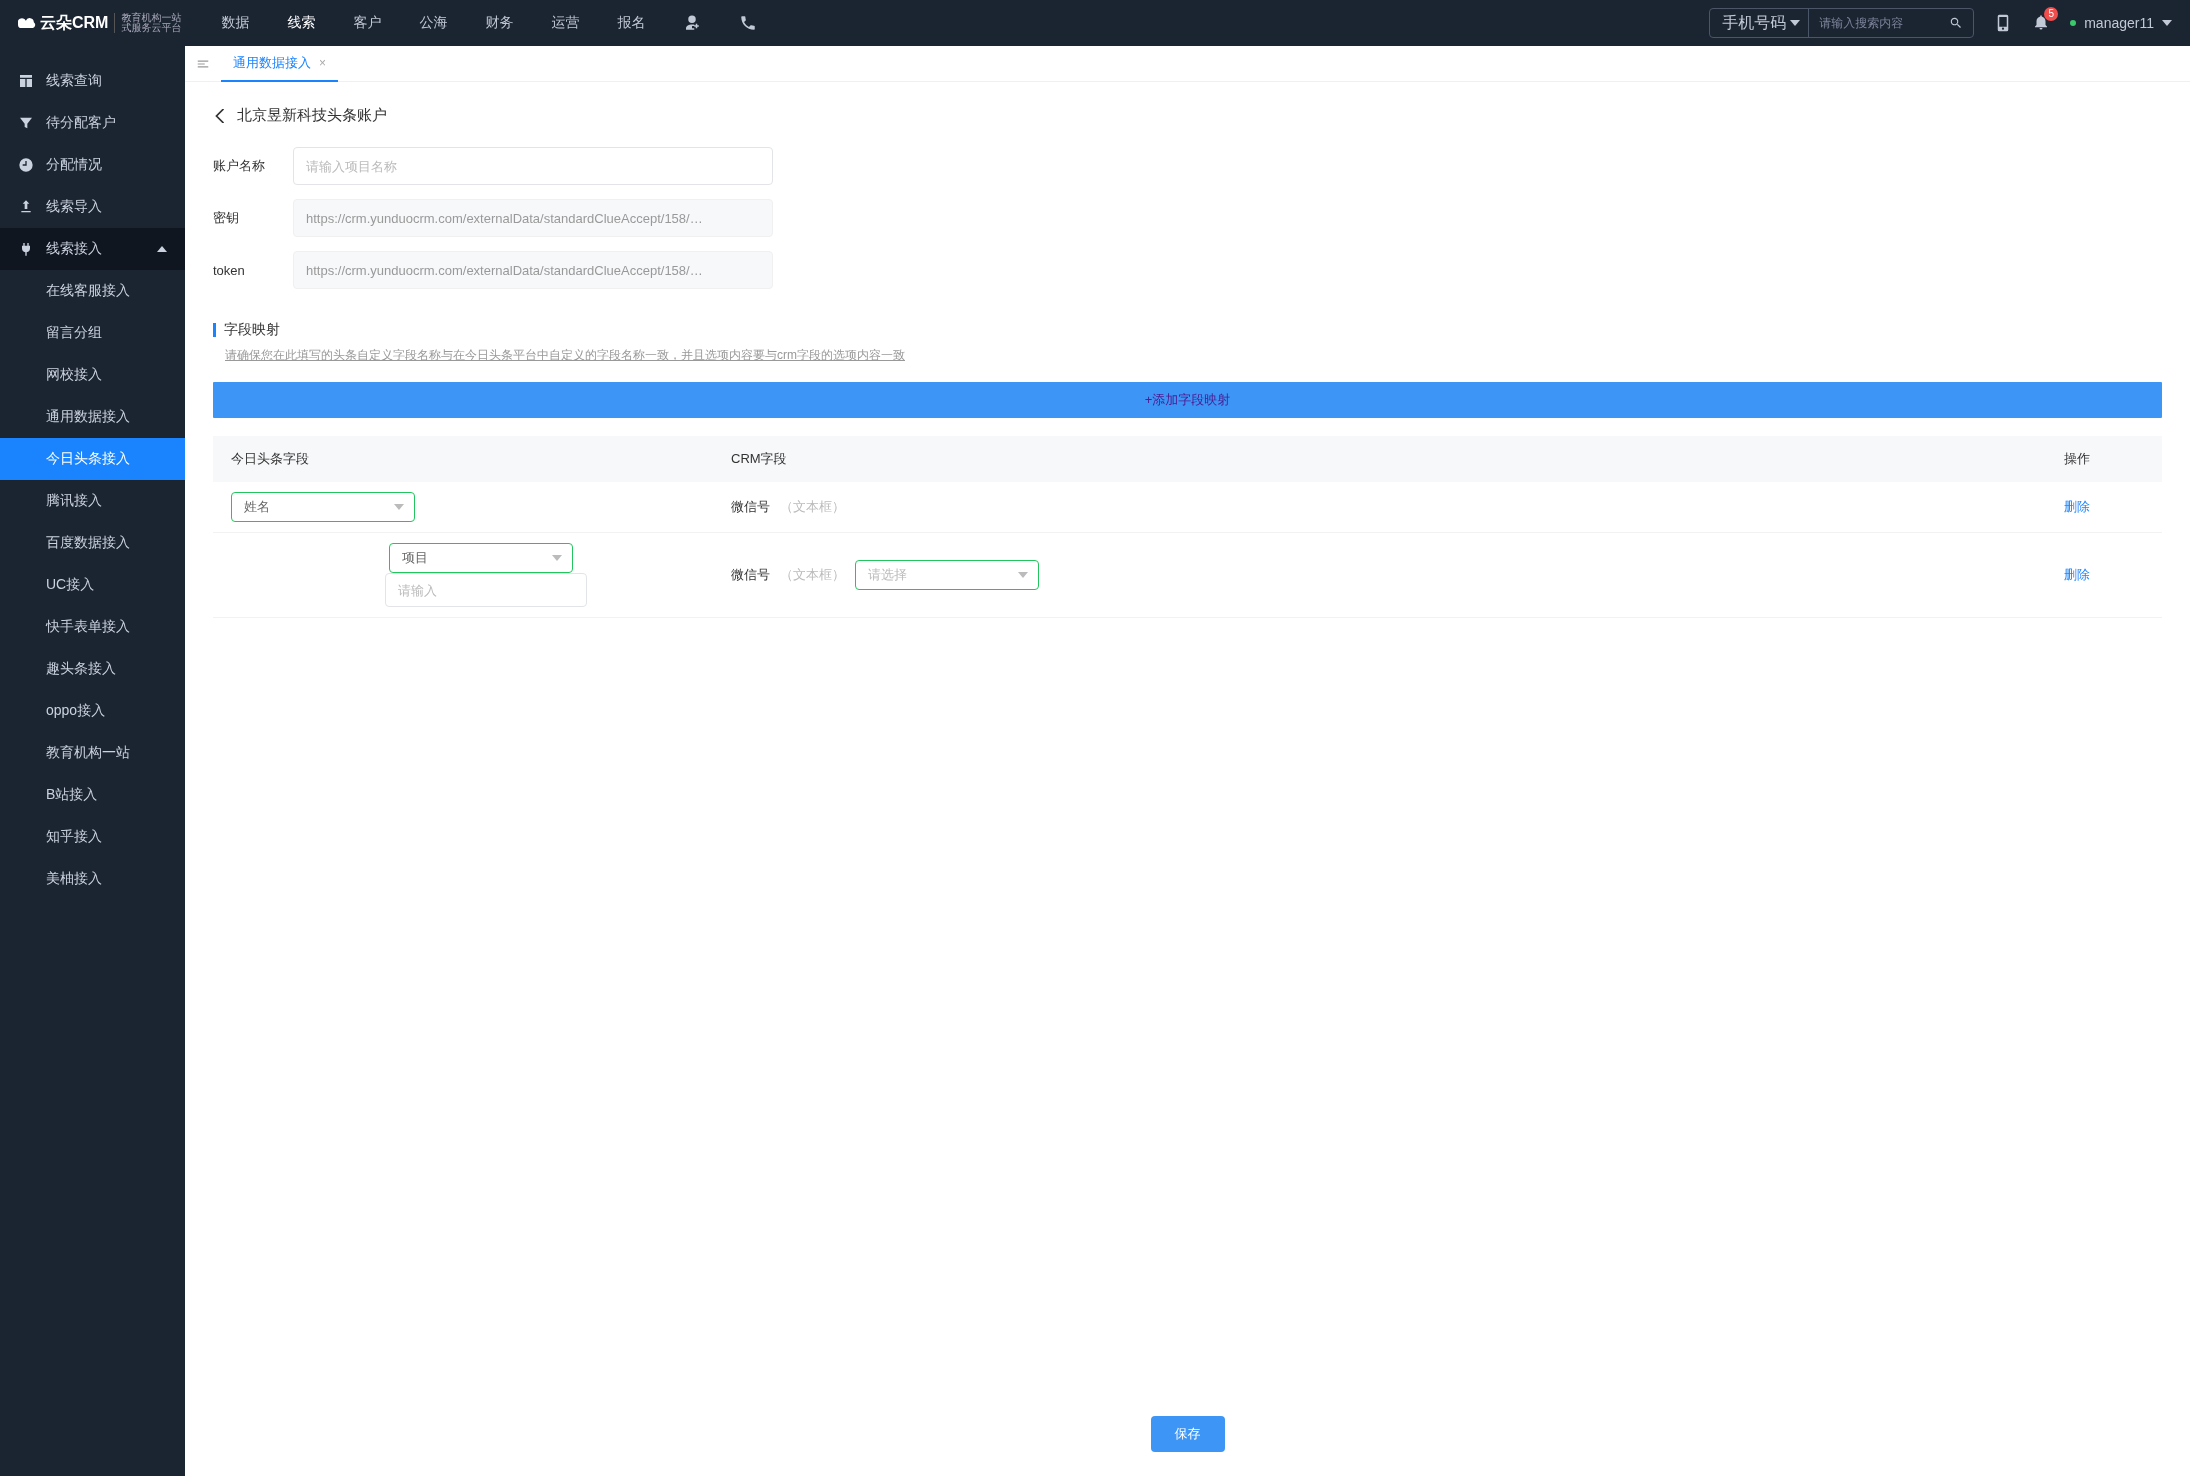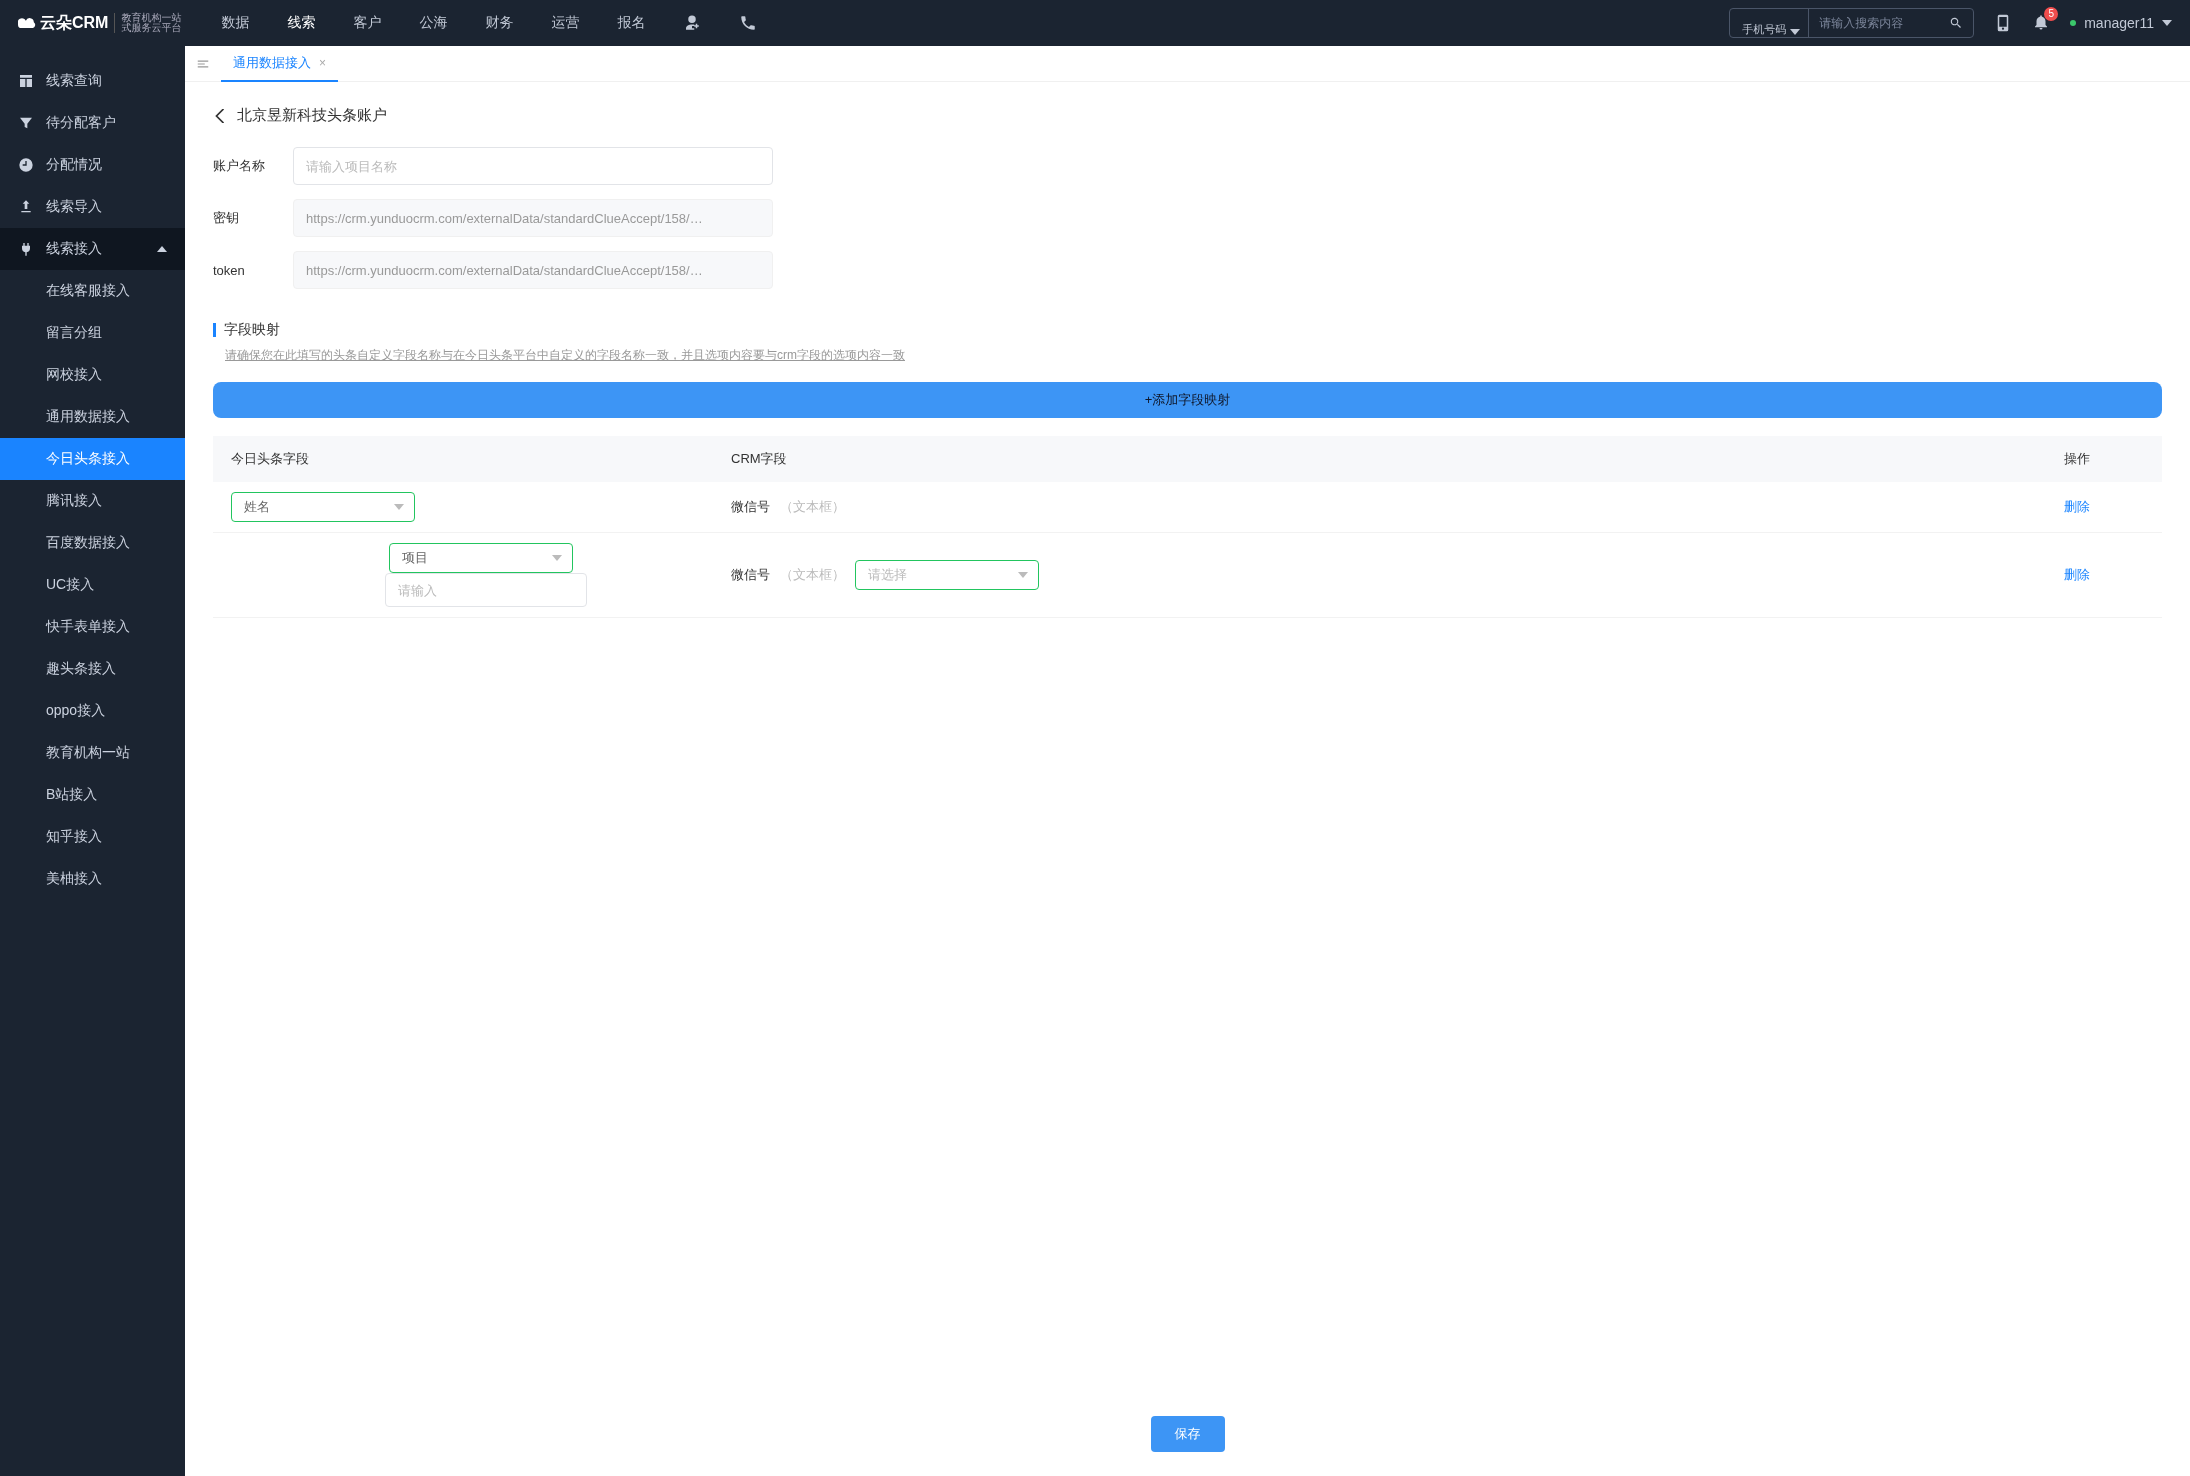--- a/index.html
+++ b/index.html
@@ -11,21 +11,21 @@
 .logo-block { display: flex; align-items: center; gap: 6px; margin-right: 40px; }
 .logo-main { color: #fff; font-weight: bold; font-size: 16px; display: flex; align-items: center; gap: 2px; }
 .logo-cloud { width: 20px; height: 14px; display: inline-block; }
 .logo-sub { font-size: 10px; line-height: 10px; color: #aab; border-left: 1px solid #555; padding-left: 6px; }
 .top-nav { display: flex; gap: 38px; align-items: center; }
 .top-nav-item { cursor: pointer; color: #c2c9d6; font-size: 14px; }
 .top-nav-item.active { color: #fff; }
 .top-nav-icon { width: 18px; height: 18px; fill: #c2c9d6; cursor: pointer; }
 .top-right { margin-left: auto; display: flex; align-items: center; gap: 20px; }
 .search-box { display: flex; align-items: center; border: 1px solid #4a5568; border-radius: 4px; overflow: hidden; height: 30px; }
-.search-select { background: transparent; border: none; color: #c2c9d6; padding: 0 8px 0 12px; font-size: 11px; height: 100%; display: flex; align-items: flex-end; gap: 4px; cursor: pointer; border-right: 1px solid #4a5568; }
+.search-select { background: transparent; border: none; color: #c2c9d6; padding: 0 8px 0 12px; font-size: 16px; height: 100%; display: flex; align-items: center; gap: 4px; cursor: pointer; border-right: 1px solid #4a5568; }
 .search-input { background: transparent; border: none; color: #c2c9d6; padding: 0 10px; font-size: 12px; height: 100%; width: 130px; outline: none; }
 .search-input::placeholder { color: #7a8499; }
 .search-btn { background: transparent; border: none; padding: 0 10px; height: 100%; display: flex; align-items: center; cursor: pointer; }
 .bell-wrap { position: relative; cursor: pointer; }
 .bell-badge { position: absolute; top: -6px; right: -8px; background: #f04d4d; color: #fff; font-size: 10px; border-radius: 8px; min-width: 14px; height: 14px; display: flex; align-items: center; justify-content: center; padding: 0 3px; }
 .user-block { display: flex; align-items: center; gap: 8px; cursor: pointer; color: #c2c9d6; }
 .user-dot { width: 6px; height: 6px; background: #3bc76b; border-radius: 50%; }
 .chevron-down { width: 10px; height: 10px; fill: #c2c9d6; }
 
 
@@ -57,21 +57,21 @@
 .form-row { display: flex; align-items: center; gap: 20px; margin-bottom: 14px; }
 .form-label { width: 60px; text-align: left; color: #333; font-size: 13px; }
 .form-input { flex: 0 0 480px; height: 38px; border: 1px solid #e2e4e8; border-radius: 4px; padding: 0 12px; font-size: 13px; background: #fff; outline: none; }
 .form-input::placeholder { color: #bbb; }
 .form-input.ro { background: #f7f8fa; color: #999; border-color: #f0f0f0; }
 
 .section-title { display: flex; align-items: center; gap: 8px; margin-top: 18px; margin-bottom: 8px; font-size: 14px; font-weight: 500; }
 .section-bar { width: 3px; height: 14px; background: #1a84ff; }
 .section-desc { color: #999; font-size: 12px; margin-bottom: 18px; margin-left: 12px; text-decoration: underline; }
 
-.btn-primary { background: #3d95f5; color: #0f172a; border: none; border-radius: 8px; padding: 9px 14px; font-size: 13px; cursor: pointer; }
+.btn-primary { background: #3d95f5; color: #4c1d95; border: none; border-radius: 1px; padding: 9px 14px; font-size: 13px; cursor: pointer; }
 
 .table { margin-top: 18px; }
 .table-header { display: flex; background: #f7f8fa; padding: 14px 18px; font-size: 13px; color: #333; }
 .col-toutiao { flex: 0 0 500px; }
 .col-crm { flex: 1; }
 .col-action { flex: 0 0 80px; }
 .table-row { display: flex; align-items: center; padding: 10px 18px; border-bottom: 1px solid #f2f2f2; }
 .dropdown { height: 30px; border: 1px solid #22c55e; border-radius: 4px; padding: 0 28px 0 12px; background: #fff; font-size: 13px; display: inline-flex; align-items: center; gap: 6px; cursor: pointer; position: relative; min-width: 184px; color: #666; }
 .dropdown.placeholder { color: #bbb; }
 .dropdown .dd-chevron { position: absolute; right: 10px; width: 10px; height: 10px; fill: #bbb; }

